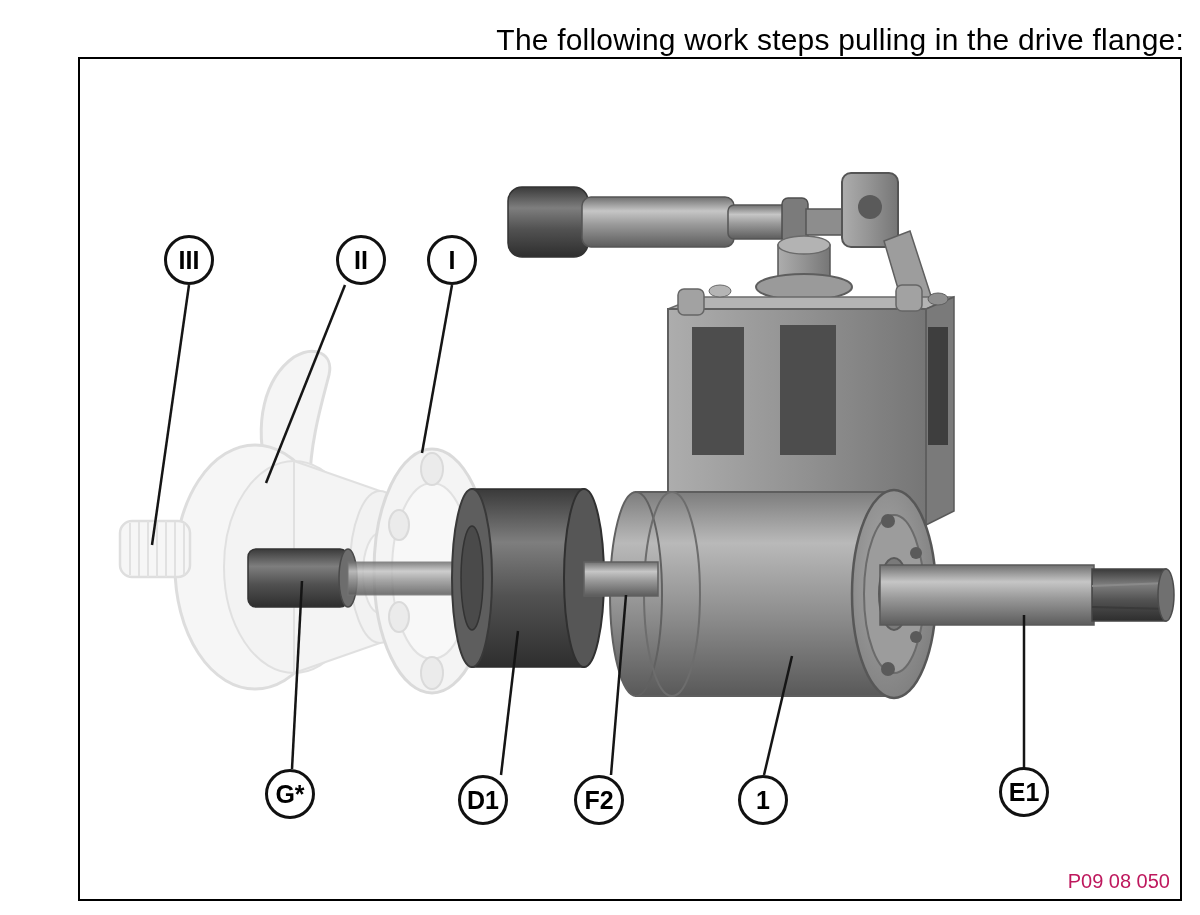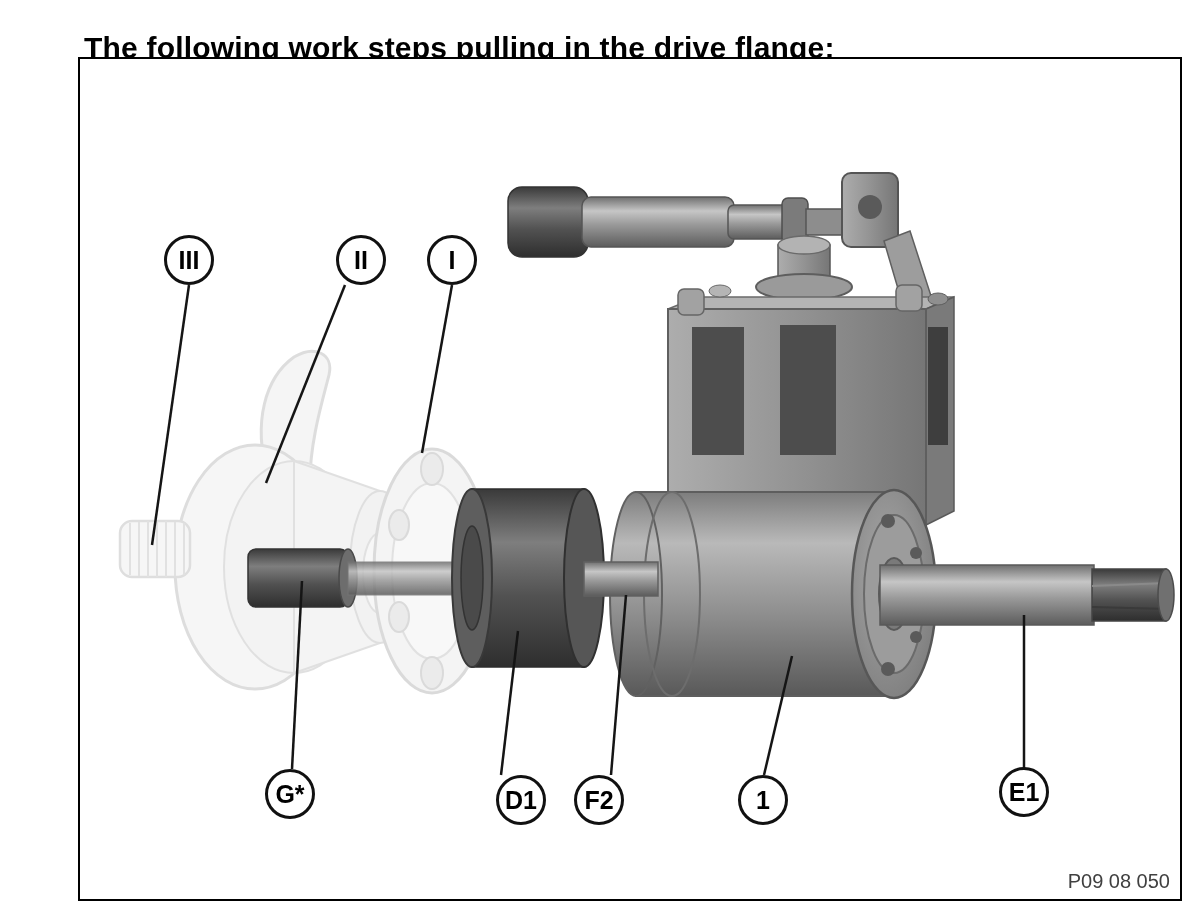--- a/index.html
+++ b/index.html
@@ -1,36 +1,36 @@
 <!DOCTYPE html>
 <html><head>
 <meta charset="utf-8">
 <style>
   html,body{margin:0;padding:0;}
   body{
     width:1200px;height:915px;background:#ffffff;position:relative;
     font-family:"Liberation Sans","DejaVu Sans",sans-serif;overflow:hidden;
   }
   .page-title{
-    position:absolute;left:84px;top:11px;width:1100px;
-    font-size:30px;font-weight:700;color:#000;letter-spacing:0.2px;
+    position:absolute;left:84px;top:3px;width:1100px;
+    font-size:30px;font-weight:400;color:#000;letter-spacing:0.2px;text-align:right;
   }
   .figure-box{
     position:absolute;left:78px;top:57px;width:1104px;height:844px;
     border:2px solid #000;background:#fff;box-sizing:border-box;text-align:center;
   }
   .figure-box svg{position:absolute;left:0;top:0;width:100%;height:100%;}
   .callout{
     position:absolute;width:50px;height:50px;border:3px solid #111;
     border-radius:50%;background:#fff;box-sizing:border-box;
     display:flex;align-items:center;justify-content:center;
     font-size:25px;font-weight:700;color:#000;z-index:5;
   }
   .figure-ref{
-    position:absolute;right:10px;bottom:6px;font-size:20px;color:#404040;z-index:5;
+    position:absolute;right:10px;bottom:6px;font-size:20px;color:#be185d;z-index:5;
   }
 </style>
 </head>
 <body>
 
 <h1 class="page-title">The following work steps pulling in the drive flange:</h1>
 
 <div class="figure-box">
 
   <svg viewBox="0 0 1100 840" preserveAspectRatio="none">
@@ -185,21 +185,21 @@
     </div>
   <div class="callout" style="left:256px;top:176px">
       <span>II</span>
     </div>
   <div class="callout" style="left:347px;top:176px">
       <span>I</span>
     </div>
   <div class="callout" style="left:185px;top:710px">
       <span>G*</span>
     </div>
-  <div class="callout" style="left:416px;top:716px">
+  <div class="callout" style="left:378px;top:716px">
       <span>D1</span>
     </div>
   <div class="callout" style="left:494px;top:716px">
       <span>F2</span>
     </div>
   <div class="callout" style="left:658px;top:716px">
       <span>1</span>
     </div>
   <div class="callout" style="left:919px;top:708px">
       <span>E1</span>

